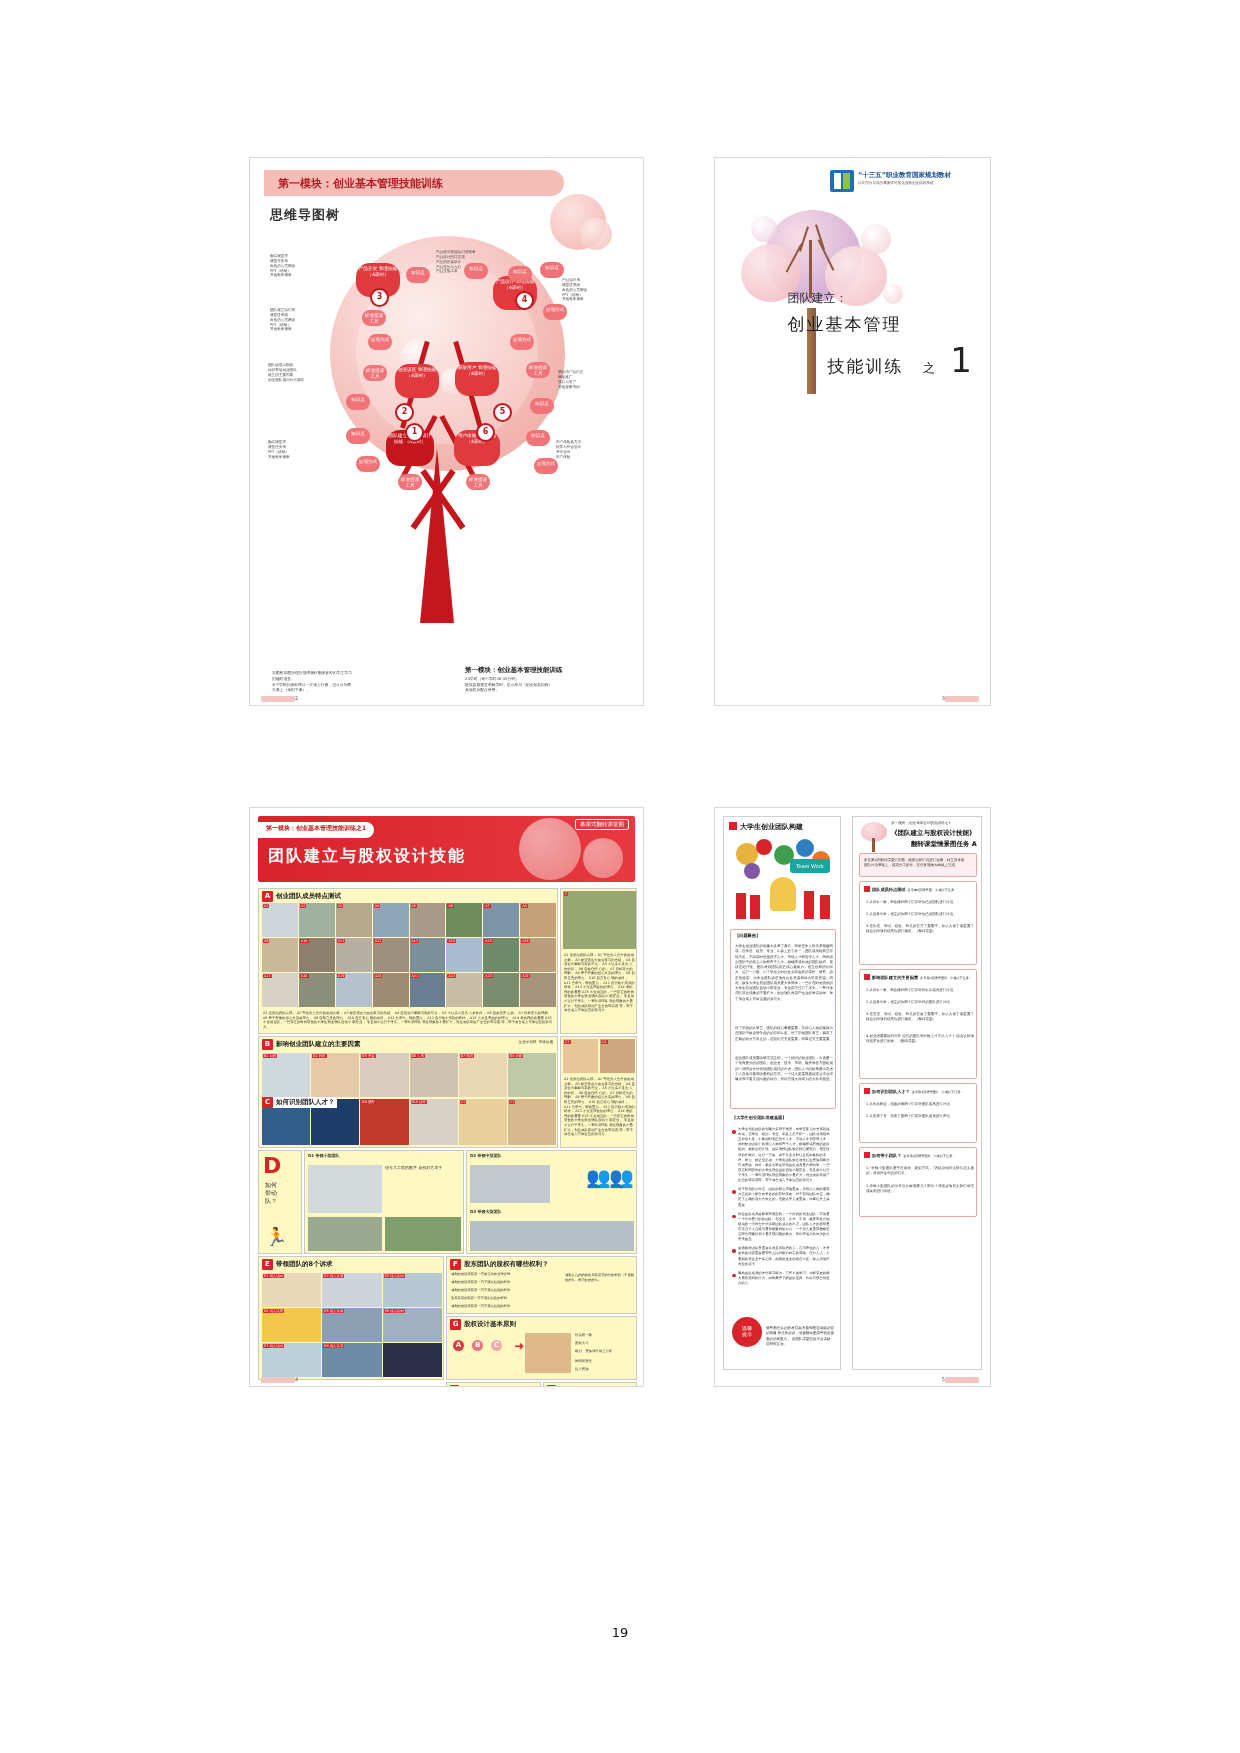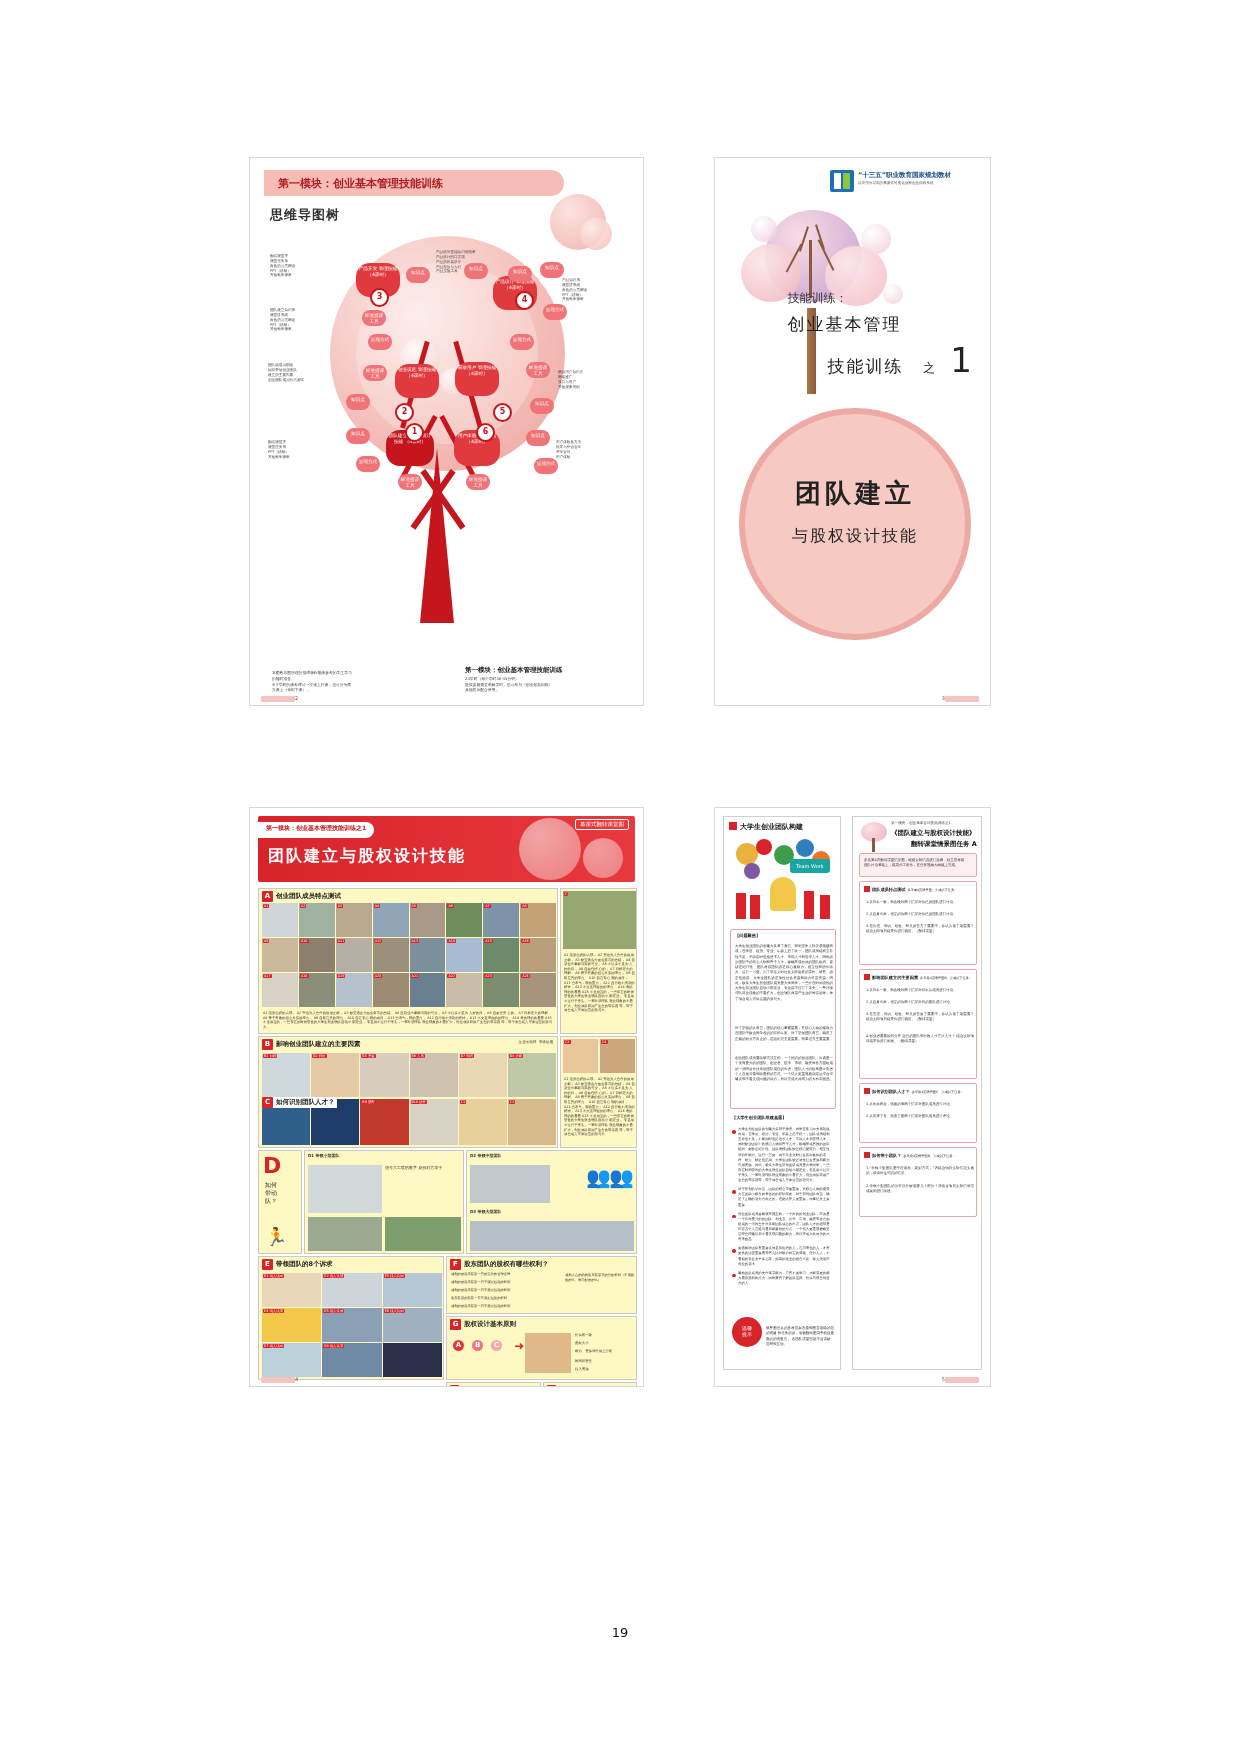--- a/index.html
+++ b/index.html
@@ -237,33 +237,29 @@
       <div class="p3-ball b6"></div>
       <div class="twig" style="left:76px;top:34px;width:3px;height:58px;"></div>
       <div class="twig" style="left:60px;top:36px;width:2px;height:32px;transform:rotate(28deg);"></div>
       <div class="twig" style="left:92px;top:32px;width:2px;height:34px;transform:rotate(-26deg);"></div>
       <div class="twig" style="left:70px;top:20px;width:2px;height:26px;transform:rotate(18deg);"></div>
       <div class="twig" style="left:86px;top:18px;width:2px;height:26px;transform:rotate(-18deg);"></div>
     </div>
     <div class="p3-trunk"></div>
 
     <div class="p3-title">
-      <div class="l1">技能训练：</div>
+      <div class="l1">团队建立：</div>
       <div class="l2">创业基本管理</div>
       <div class="l3">
         <span>技能训练</span>
         <span style="font-size:12px;margin-left:12px;">之</span>
         <span style="font-size:34px;margin-left:6px;">1</span>
       </div>
     </div>
 
-    <div class="p3-big">
-      <div class="t1">团队建立</div>
-      <div class="t2">与股权设计技能</div>
-    </div>
 
     <div class="pgnum"><span>3</span><span class="bar"></span></div>
   </div>
 
   <div class="pg" id="pg4">
     <div class="p4-top">
       <div class="deco"></div>
       <div class="deco2"></div>
       <div class="ribbon">第一模块：创业基本管理技能训练之1</div>
       <div class="tagbox">慕课式翻转课堂图</div>

